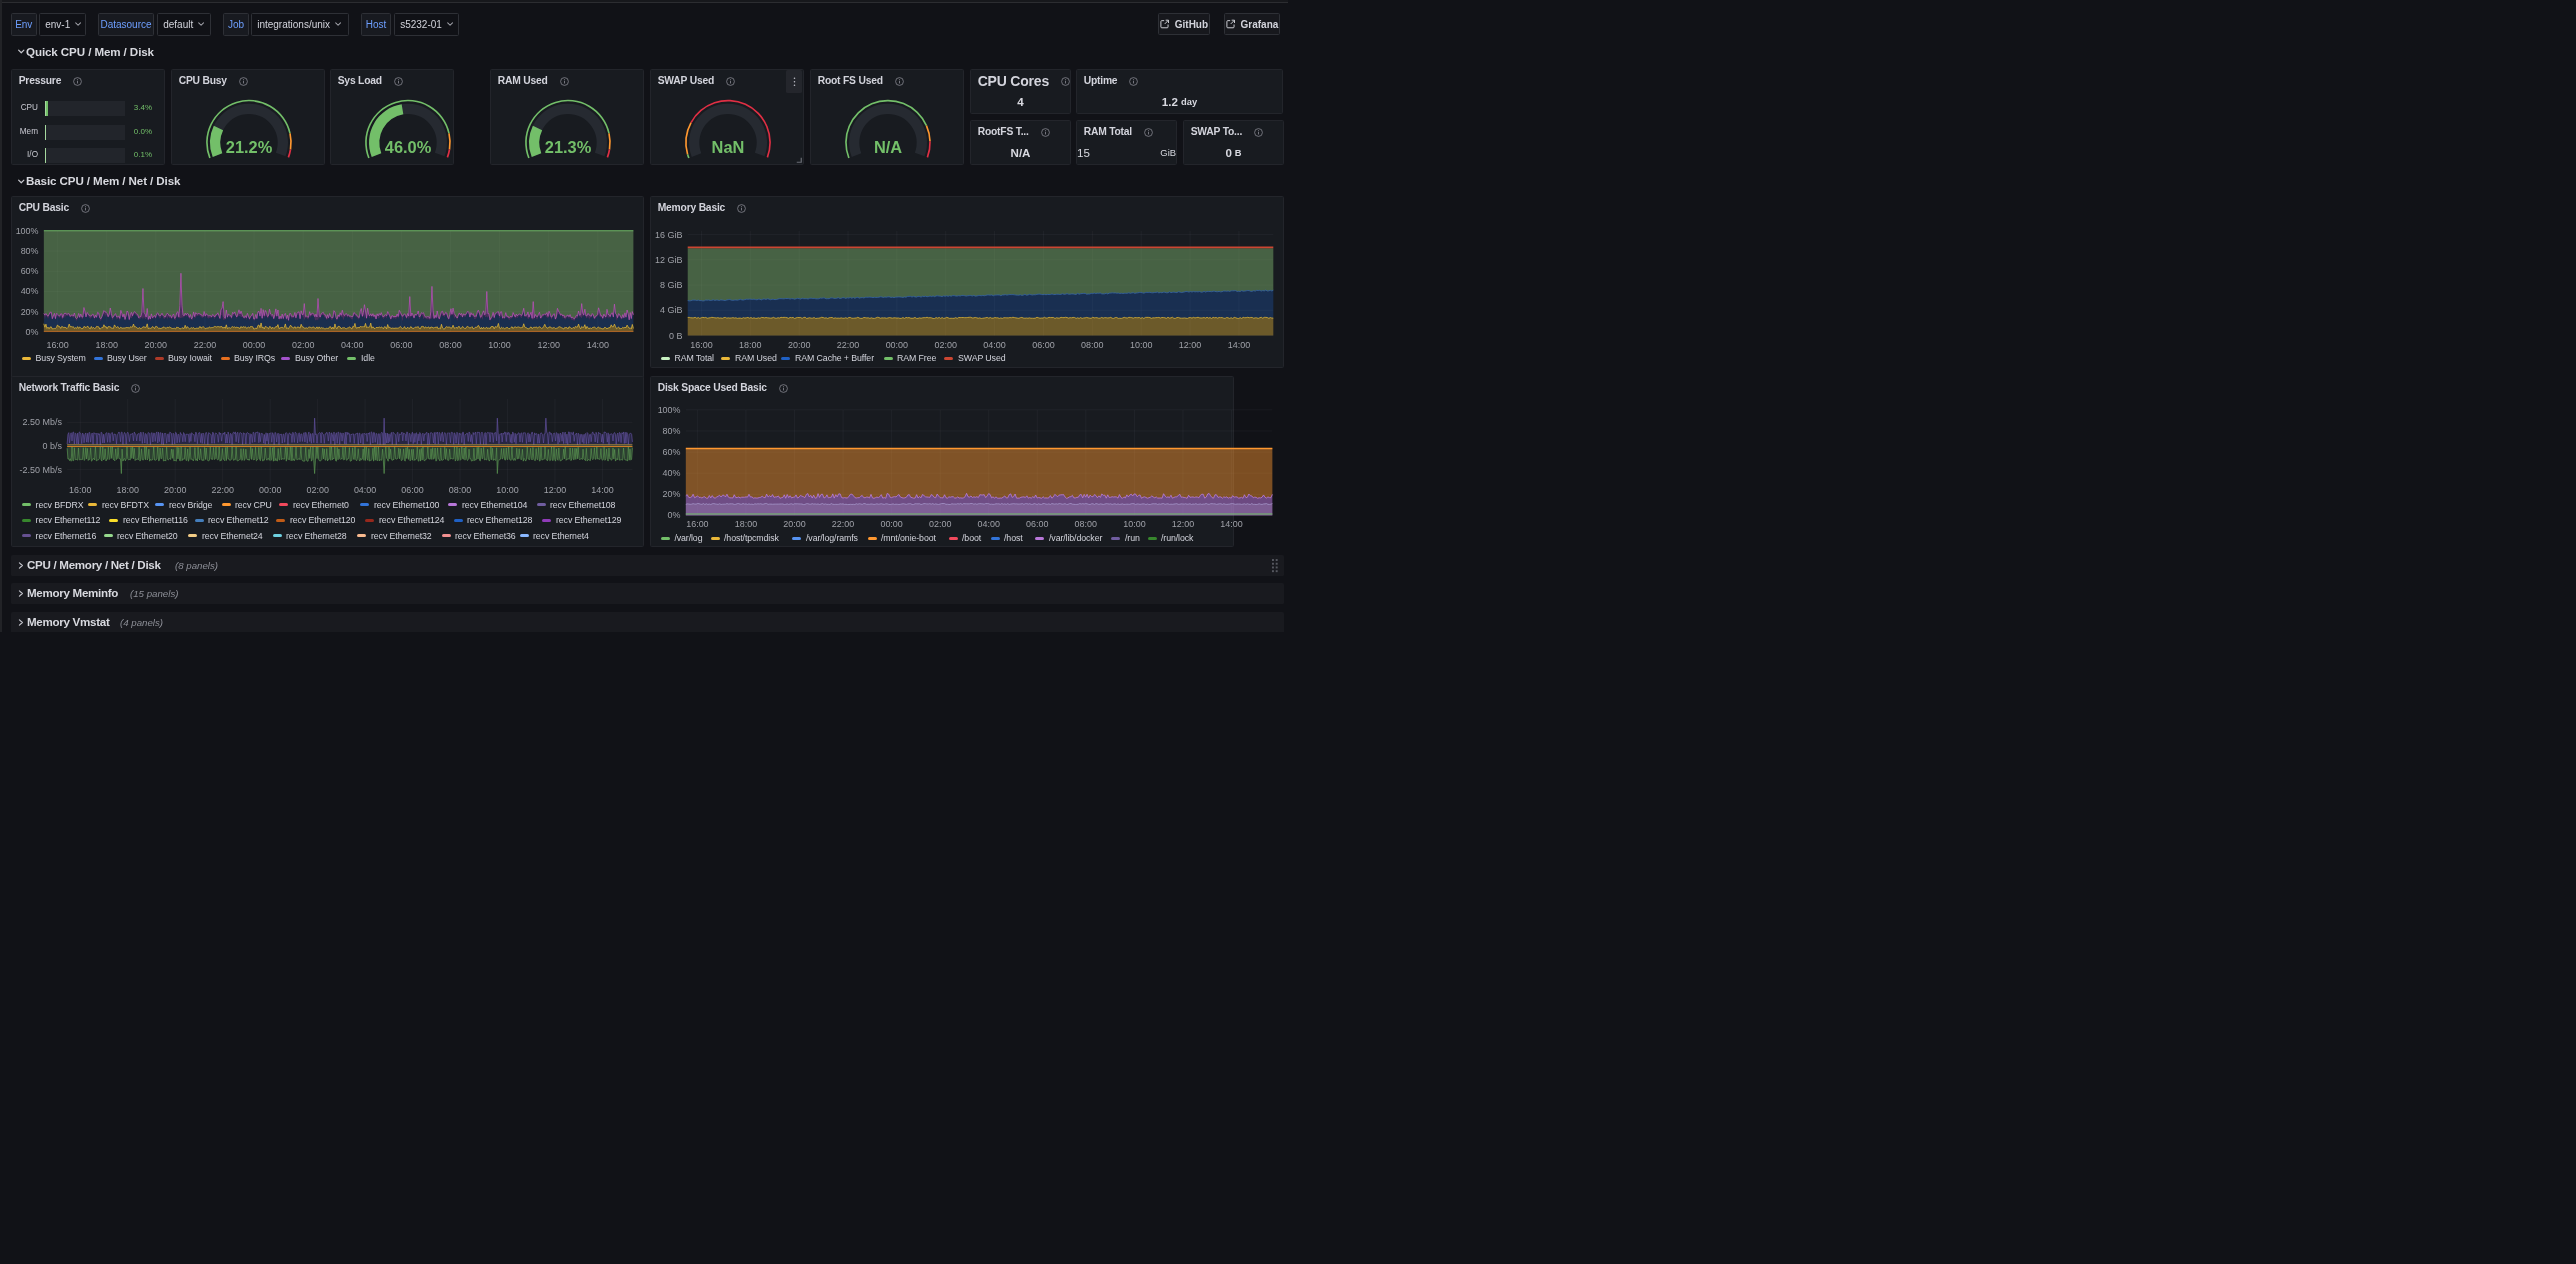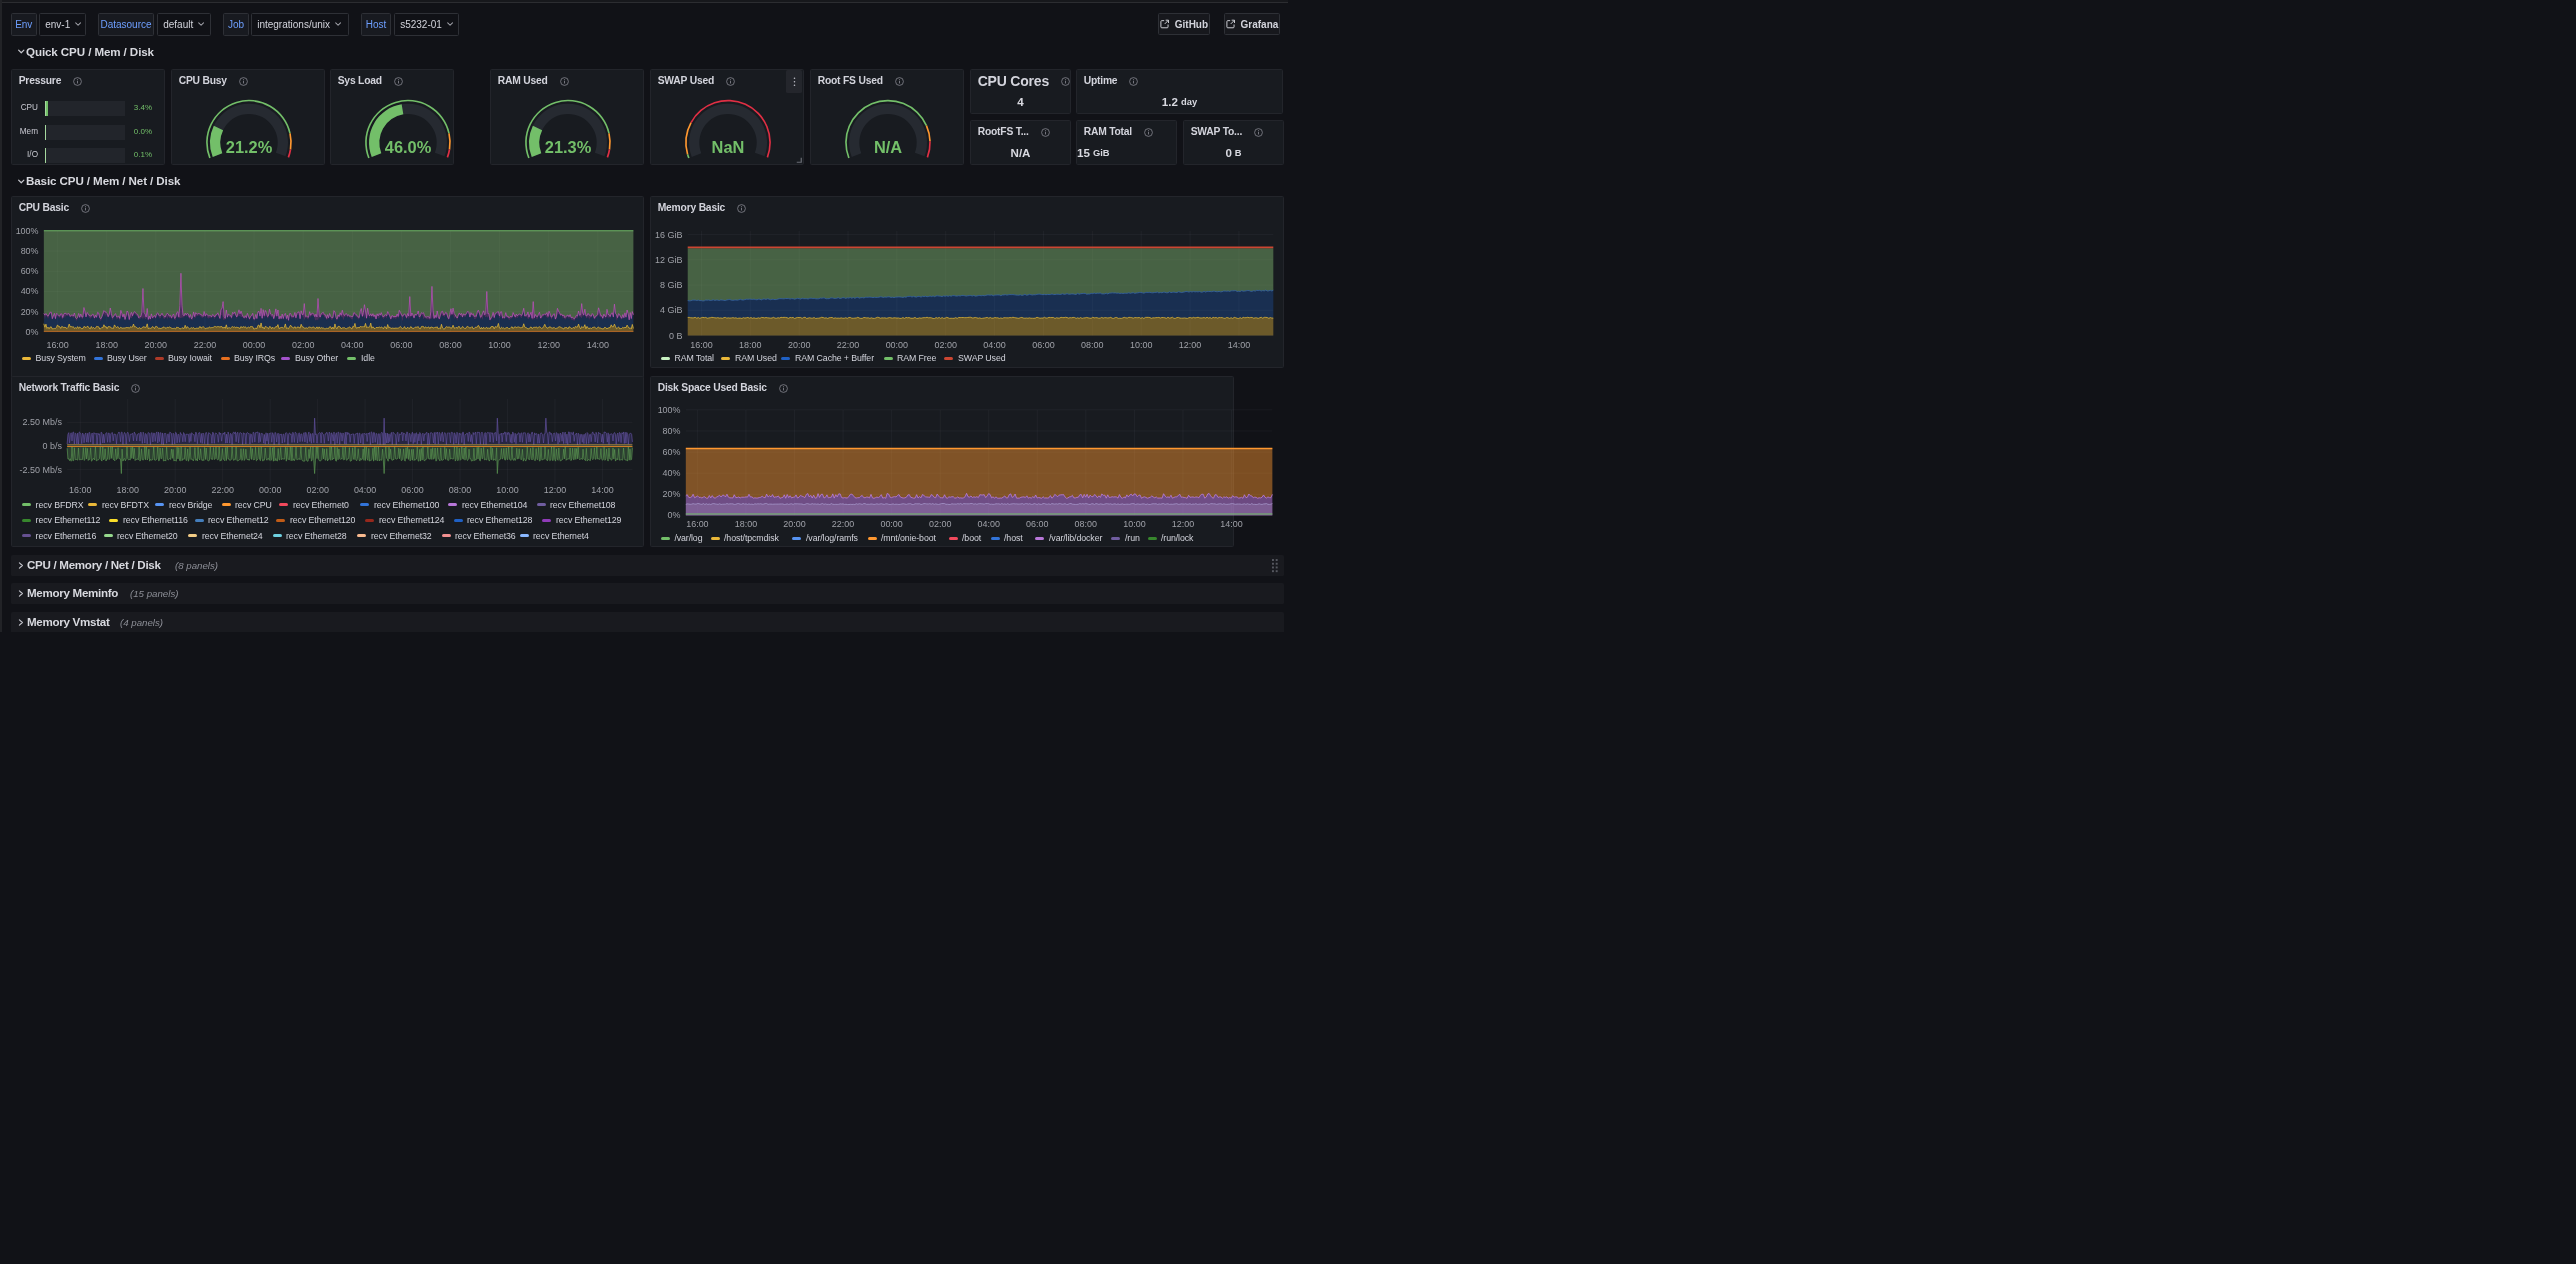--- a/index.html
+++ b/index.html
@@ -197,21 +197,21 @@
   </div>
 <div style="position:absolute;left:1076px;top:120px;width:101px;height:45px;background:#181b20;border:0.7px solid #23252b;border-radius:1.5px;box-sizing:border-box">
     <div style="display:flex;align-items:center;padding:6px 0 0 6.7px;height:16.5px">
       <span style="font-size:10.3px;font-weight:600;letter-spacing:-0.2px;color:#d3d4dc;line-height:10.5px;white-space:nowrap">RAM Total</span>
       <svg width="9" height="9" viewBox="0 0 12 12" style="margin-left:12px;flex:none">
         <circle cx="6" cy="6" r="5.2" fill="none" stroke="#898a93" stroke-width="1.05"></circle>
         <rect x="5.45" y="5.2" width="1.1" height="3.4" fill="#898a93"></rect>
         <rect x="5.45" y="3.0" width="1.1" height="1.3" fill="#898a93"></rect>
       </svg>
     </div>
-    <div style="position:absolute;left:0;right:0;top:20px;bottom:0;display:flex;align-items:center;justify-content:flex-start;font-weight:bold;color:#d8d9e0;font-size:11.6px;line-height:1">
+    <div style="position:absolute;left:0;right:0;top:20px;bottom:0;display:flex;align-items:center;justify-content:space-between;font-weight:normal;color:#d8d9e0;font-size:11.6px;line-height:1">
       <span>15</span>
       <span style="font-size:9.4px;margin-left:3px">GiB</span>
     </div>
   </div>
 <div style="position:absolute;left:1183px;top:120px;width:101px;height:45px;background:#181b20;border:0.7px solid #23252b;border-radius:1.5px;box-sizing:border-box">
     <div style="display:flex;align-items:center;padding:6px 0 0 6.7px;height:16.5px">
       <span style="font-size:10.3px;font-weight:600;letter-spacing:-0.2px;color:#d3d4dc;line-height:10.5px;white-space:nowrap">SWAP To...</span>
       <svg width="9" height="9" viewBox="0 0 12 12" style="margin-left:12px;flex:none">
         <circle cx="6" cy="6" r="5.2" fill="none" stroke="#898a93" stroke-width="1.05"></circle>
         <rect x="5.45" y="5.2" width="1.1" height="3.4" fill="#898a93"></rect>

